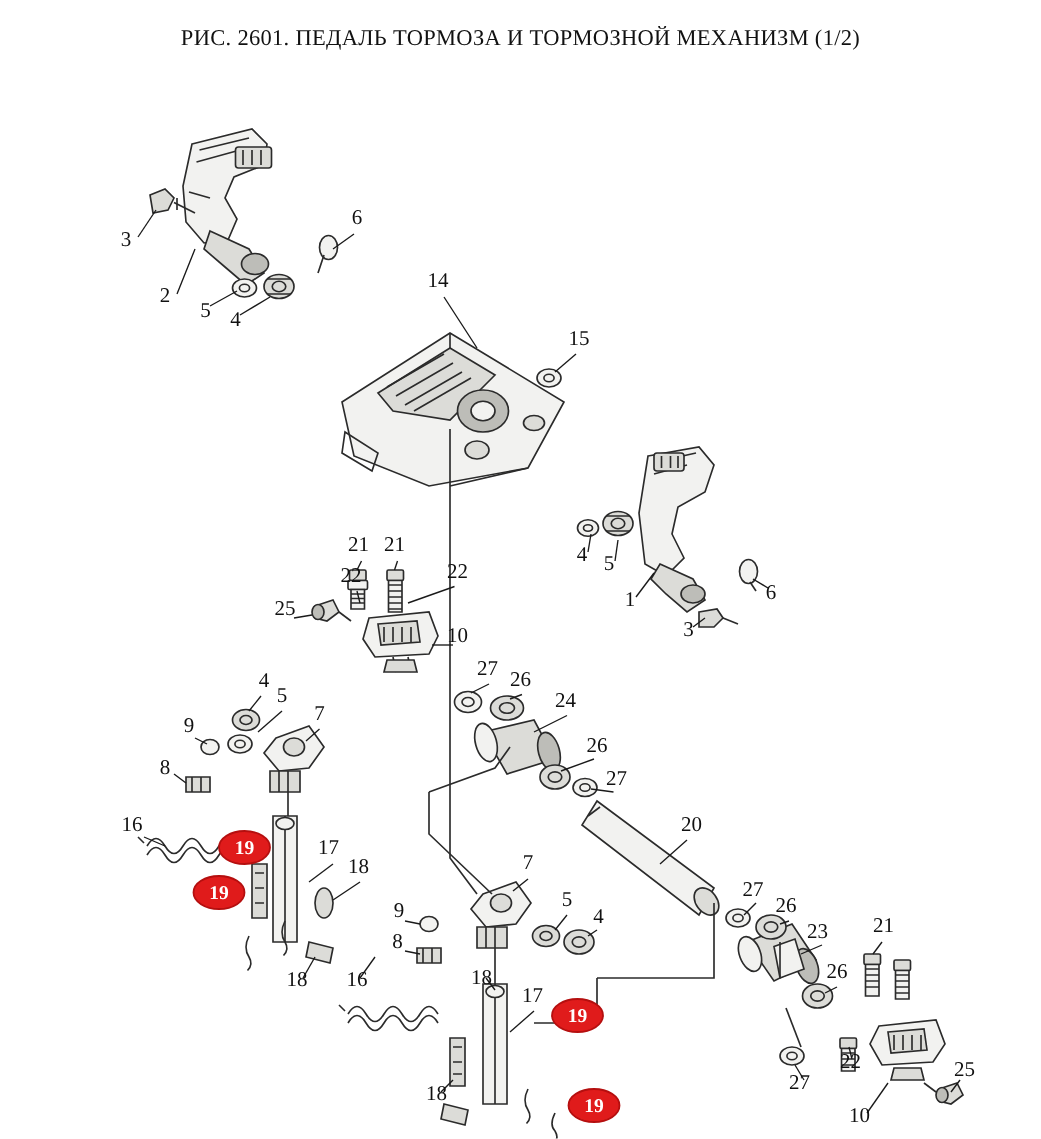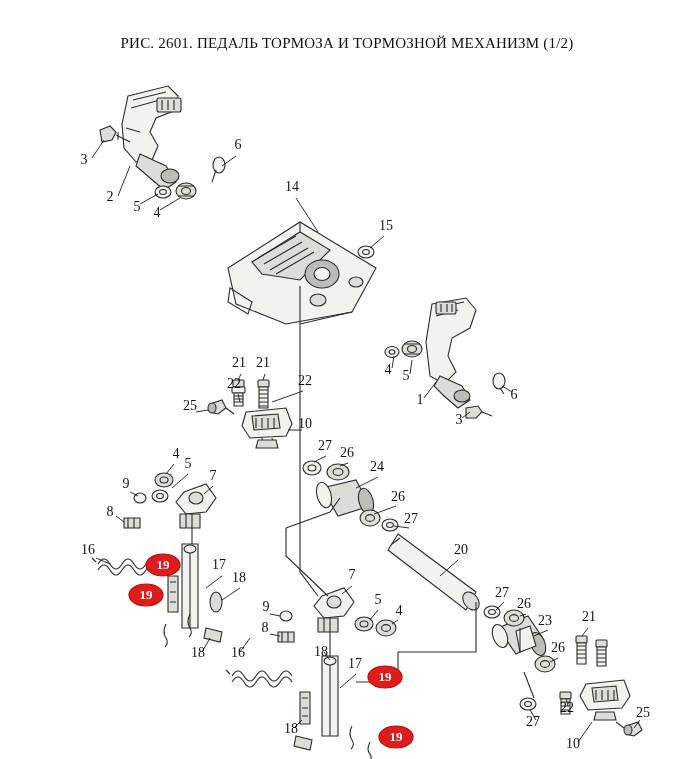--- a/index.html
+++ b/index.html
@@ -16,21 +16,21 @@
   }
   #page {
     position: relative;
     width: 694px;
     height: 759px;
     background: #ffffff;
   }
   #title {
     position: absolute;
     left: 0;
-    top: 35px;
+    top: 18px;
     width: 694px;
     text-align: center;
     font-family: "Liberation Serif", serif;
     font-size: 15px;
     letter-spacing: 0.2px;
     color: #111;
     white-space: nowrap;
   }
   #canvas-wrap {
     position: absolute;

